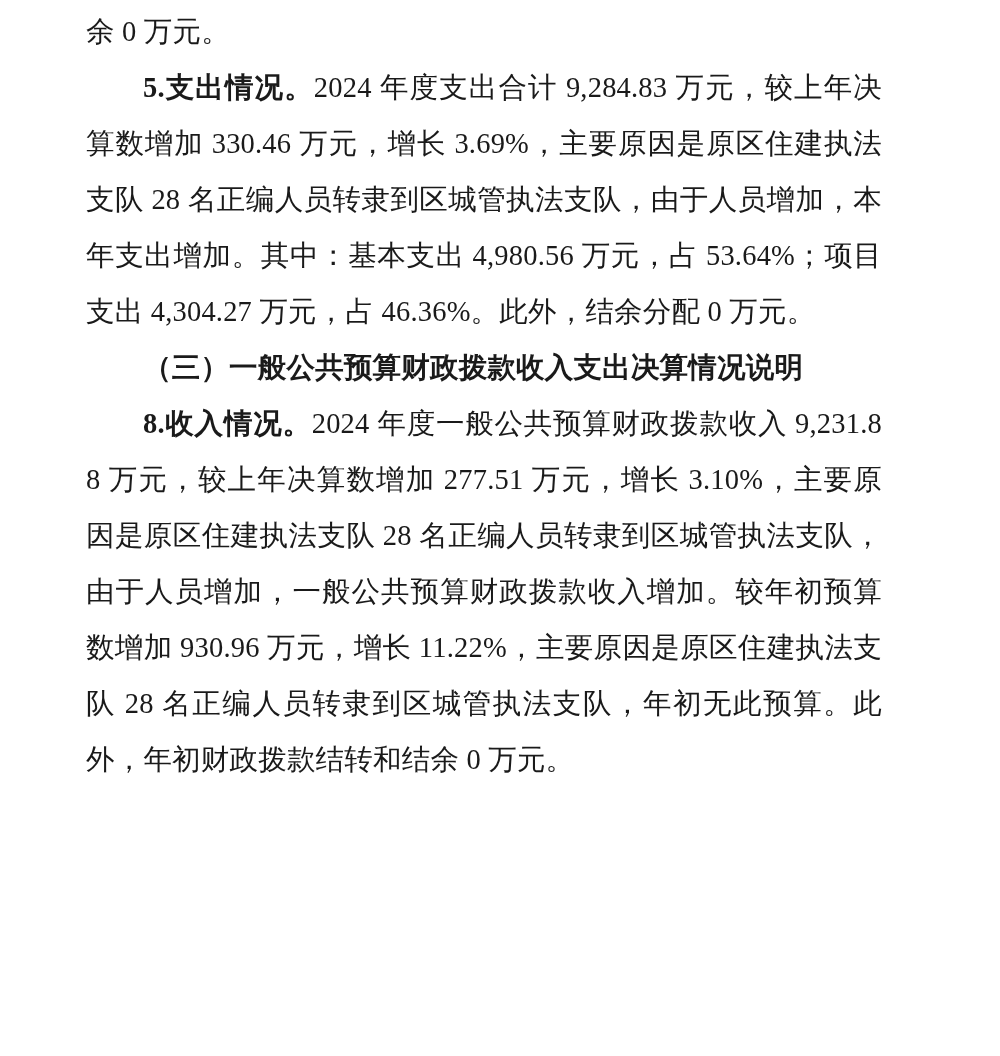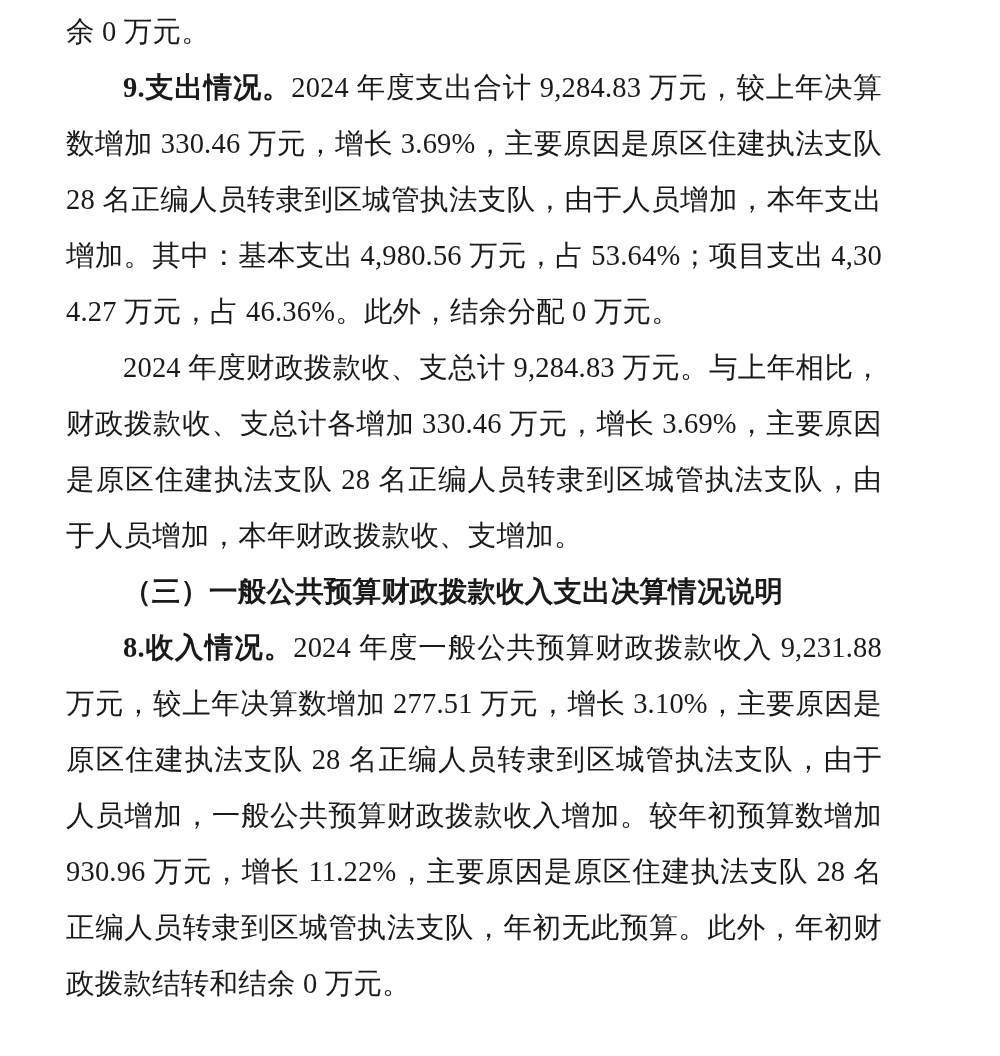--- a/index.html
+++ b/index.html
@@ -12,21 +12,21 @@
     height: 1056px;
     font-family: "Liberation Serif", "DejaVu Serif", serif;
     color: #000000;
     overflow: hidden;
   }
   .page {
     position: relative;
     width: 1000px;
     height: 1056px;
     box-sizing: border-box;
-    padding: 0 118px 0 66px;
+    padding: 0 118px 0 86px;
     background: #ffffff;
   }
   .doc-body {
     padding-top: 4px;
   }
   p.para {
     margin: 0;
     font-size: 28.5px;
     line-height: 56px;
     text-align: justify;
@@ -49,28 +49,25 @@
 <body>
 
 <div class="page">
   <div class="doc-body">
 
     <p class="para">
       <span>余 0 万元。</span>
     </p>
 
     <p class="para indent">
-      <span class="b">9.支出情况。</span><span>2024 年度支出合计 9,284.83 万元，较上年决算数增加 330.46 万元，增长 3.69%，主要原因是原区住建执法支队 28 名正编人员转隶到区城管执法支队，由于人员增加，本年支出增加。其中：基本支出 4,980.56 万元，占 53.64%；项目支出 4,304.27 万元，占 46.36%。此外，结余分配 0 万元。</span>
+      <span class="b">5.支出情况。</span><span>2024 年度支出合计 9,284.83 万元，较上年决算数增加 330.46 万元，增长 3.69%，主要原因是原区住建执法支队 28 名正编人员转隶到区城管执法支队，由于人员增加，本年支出增加。其中：基本支出 4,980.56 万元，占 53.64%；项目支出 4,304.27 万元，占 46.36%。此外，结余分配 0 万元。</span>
     </p>
 
 
 
-    <p class="para indent">
-      <span>2024 年度财政拨款收、支总计 9,284.83 万元。与上年相比，财政拨款收、支总计各增加 330.46 万元，增长 3.69%，主要原因是原区住建执法支队 28 名正编人员转隶到区城管执法支队，由于人员增加，本年财政拨款收、支增加。</span>
-    </p>
 
     <p class="para indent">
       <span class="b">（三）一般公共预算财政拨款收入支出决算情况说明</span>
     </p>
 
     <p class="para indent">
       <span class="b">8.收入情况。</span><span>2024 年度一般公共预算财政拨款收入 9,231.88 万元，较上年决算数增加 277.51 万元，增长 3.10%，主要原因是原区住建执法支队 28 名正编人员转隶到区城管执法支队，由于人员增加，一般公共预算财政拨款收入增加。较年初预算数增加 930.96 万元，增长 11.22%，主要原因是原区住建执法支队 28 名正编人员转隶到区城管执法支队，年初无此预算。此外，年初财政拨款结转和结余 0 万元。</span>
     </p>
 
   </div>

